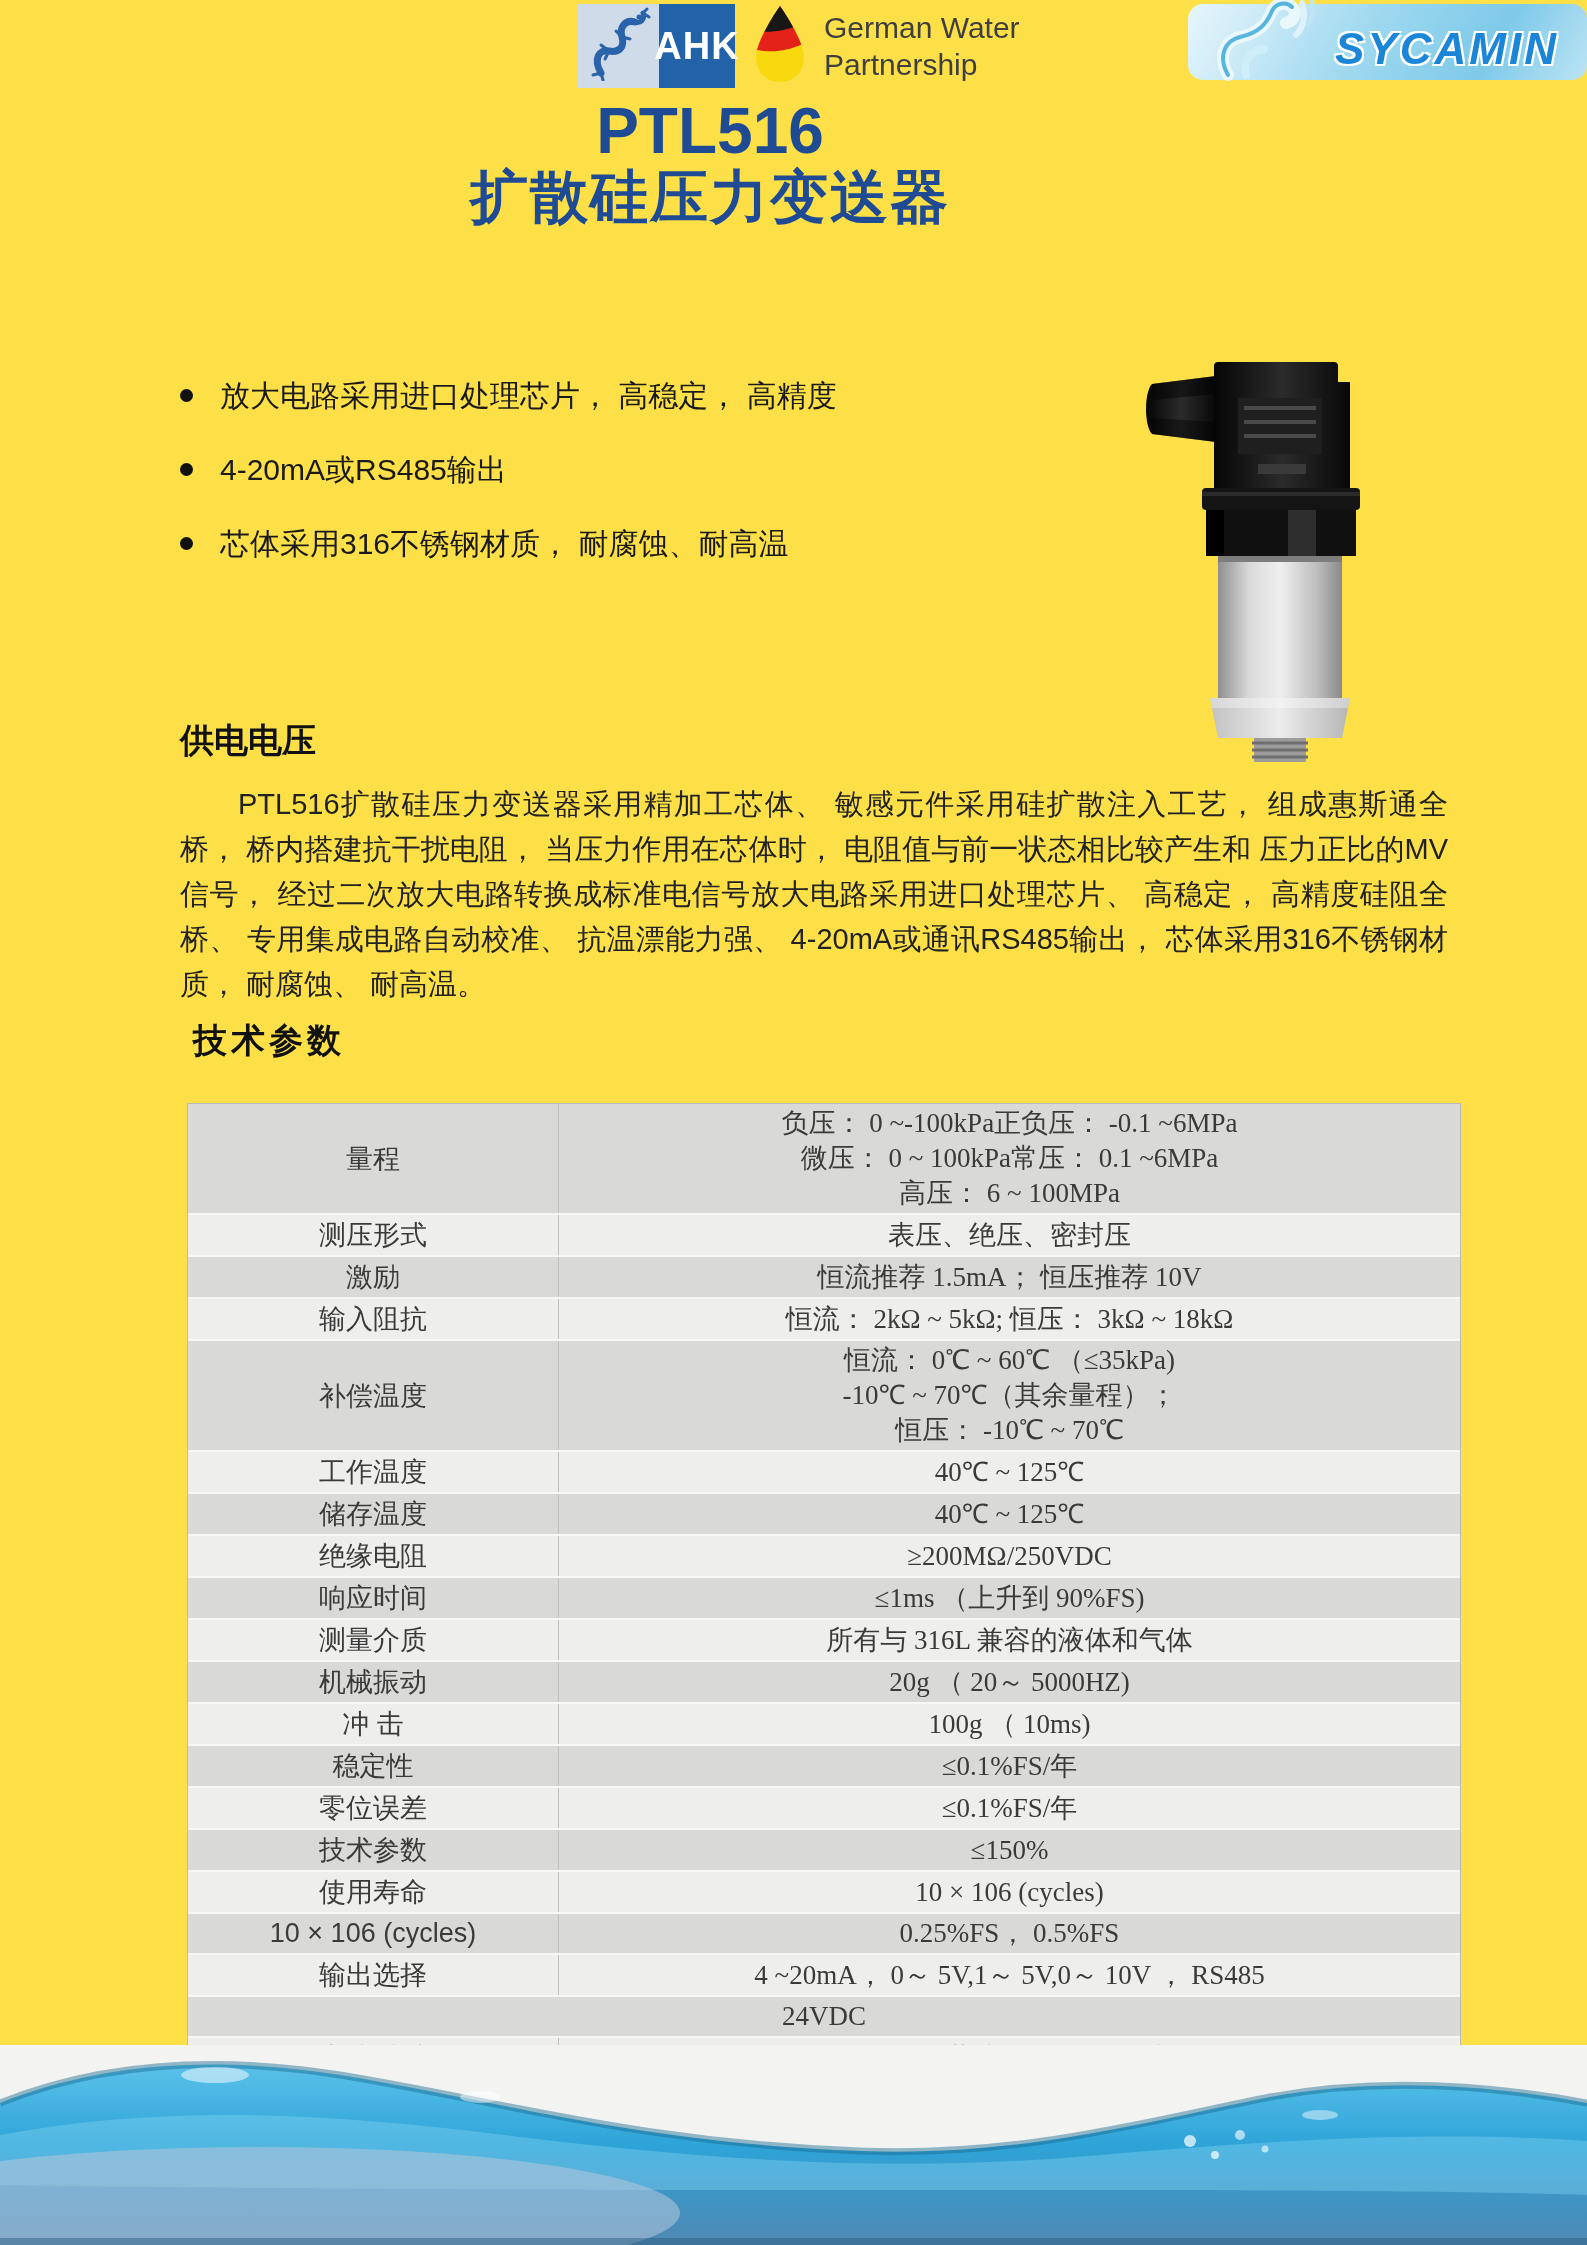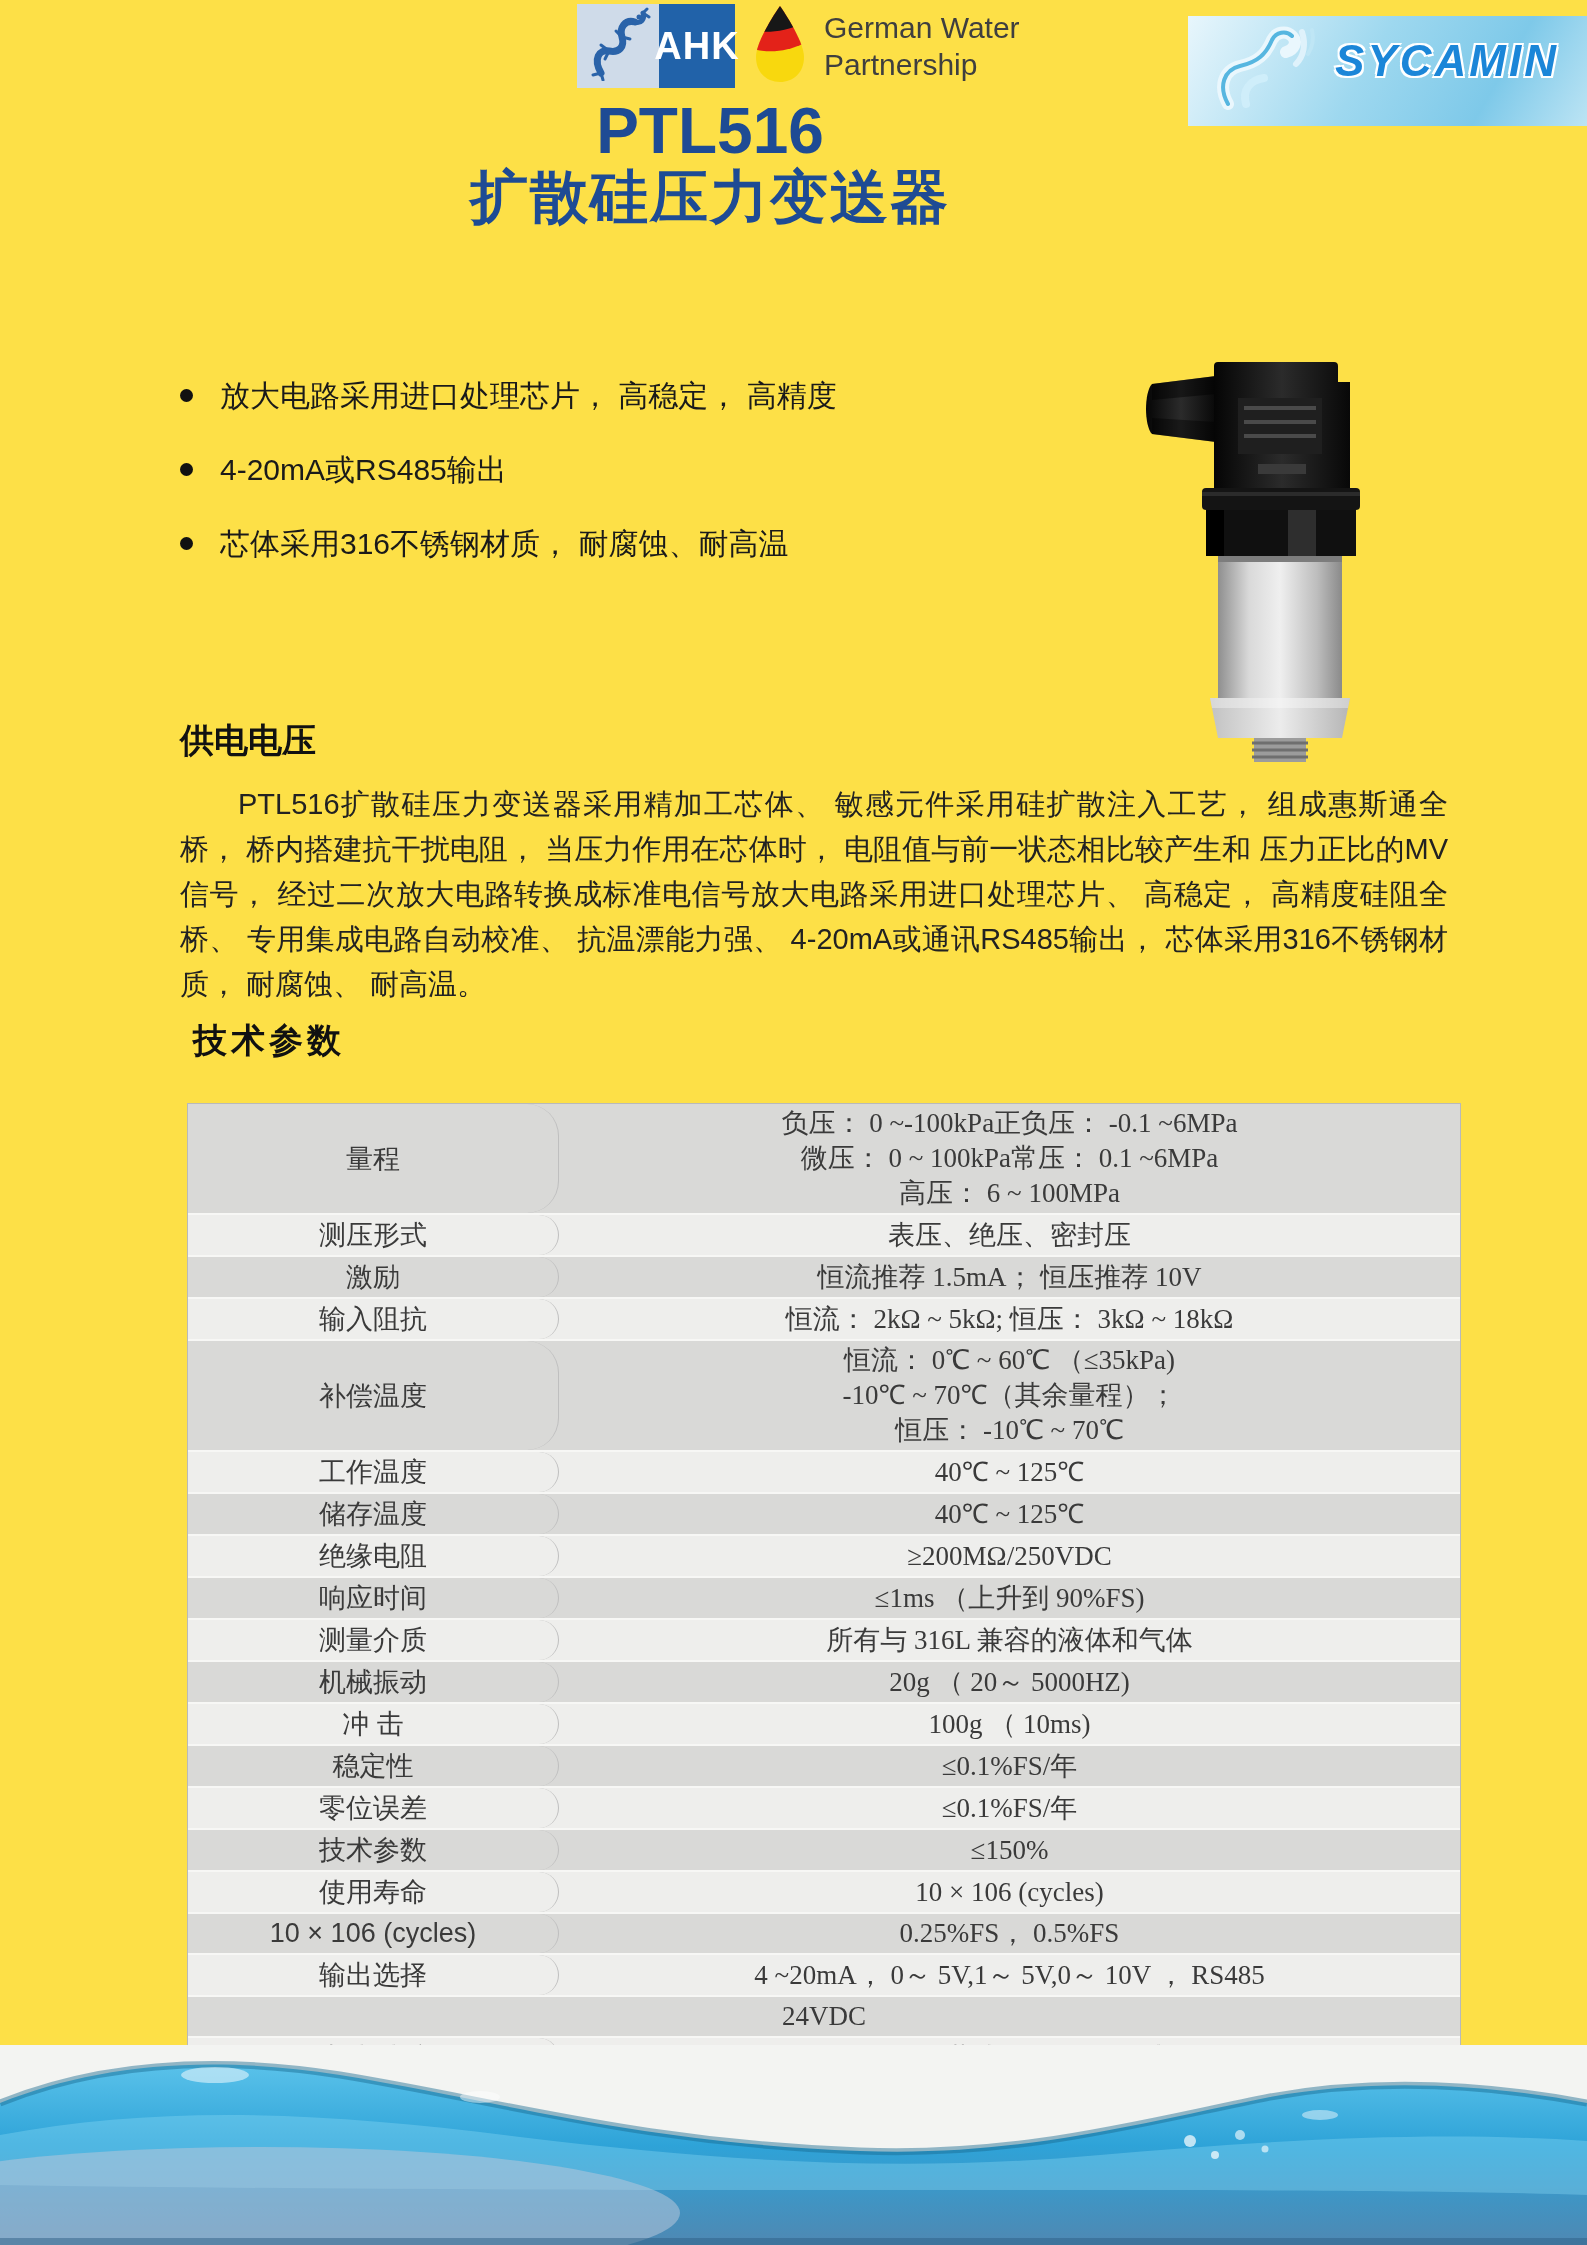--- a/index.html
+++ b/index.html
@@ -10,23 +10,23 @@
     font-family:"Liberation Sans", sans-serif;color:#1a1a1a;
   }
 
   
   .ahk-logo{position:absolute;left:577px;top:4px;height:84px;display:flex;}
   .ahk-dragon-box{width:82px;height:84px;background:#cfdbe9;display:flex;align-items:center;justify-content:center;}
   .ahk-text-box{width:76px;height:84px;background:#2162a9;display:flex;align-items:center;justify-content:center;
     color:#fff;font-weight:bold;font-size:38px;letter-spacing:1px;}
   .gwp-logo{position:absolute;left:750px;top:6px;height:80px;display:flex;align-items:center;}
   .gwp-text{margin-left:14px;font-size:30px;line-height:37px;color:#3f3f3f;}
-  .sycamin-logo{position:absolute;left:1188px;top:16px;width:399px;height:110px;
+  .sycamin-logo{position:absolute;left:1188px;top:4px;width:399px;height:76px;
     background:linear-gradient(120deg,#e8f6fc 0%,#9ed8ef 45%,#7ec9e9 75%,#bce4f4 100%);
-    display:flex;align-items:center;}
+    display:flex;align-items:center;border-radius:15px;}
   .sycamin-text{
     position:absolute;right:28px;top:20px;
     font-size:44px;font-weight:bold;font-style:italic;letter-spacing:3px;color:#1b86d8;
     text-shadow:-2px -2px 0 #fff,2px -2px 0 #fff,-2px 2px 0 #fff,2px 2px 0 #fff;
   }
 
   
   .title-block{position:absolute;left:0;top:98px;width:1420px;text-align:center;color:#1e4b94;font-weight:bold;}
   .title-model{font-size:64px;line-height:66px;}
   .title-name{font-size:58px;line-height:66px;letter-spacing:2px;}
@@ -45,21 +45,21 @@
     text-align:justify;text-indent:58px;color:#222;}
 
   
   .specs-heading{position:absolute;left:193px;top:1018px;font-size:34px;font-weight:bold;color:#111;letter-spacing:4px;}
   .specs-table{position:absolute;left:187px;top:1103px;width:1274px;border:1px solid #b9b9b9;}
   .spec-row{display:flex;width:100%;border-top:2px solid #f7f7f5;}
   .spec-row:first-child{border-top:none;}
   .spec-row.shade-dark{background:#d9d9d7;}
   .spec-row.shade-light{background:#eeeeec;}
   .spec-label{width:371px;min-height:36px;display:flex;align-items:center;justify-content:center;
-    border-right:1px solid #bfbfbf;font-size:27px;color:#3a3a3a;text-align:center;padding:2px 6px;border-radius:32px;}
+    border-right:1px solid #bfbfbf;font-size:27px;color:#3a3a3a;text-align:center;padding:2px 6px;}
   .spec-value{flex:1;min-height:36px;display:flex;align-items:center;justify-content:center;
     font-size:27px;color:#3a3a3a;text-align:center;white-space:pre-line;line-height:35px;padding:2px 10px;font-family:Liberation Serif, serif;}
   .spec-row.tall .spec-label,.spec-row.tall .spec-value{min-height:103px;}
 
   
   .water-footer{position:absolute;left:0;top:2045px;width:1587px;height:200px;}
 </style>
 </head>
 <body>
 

